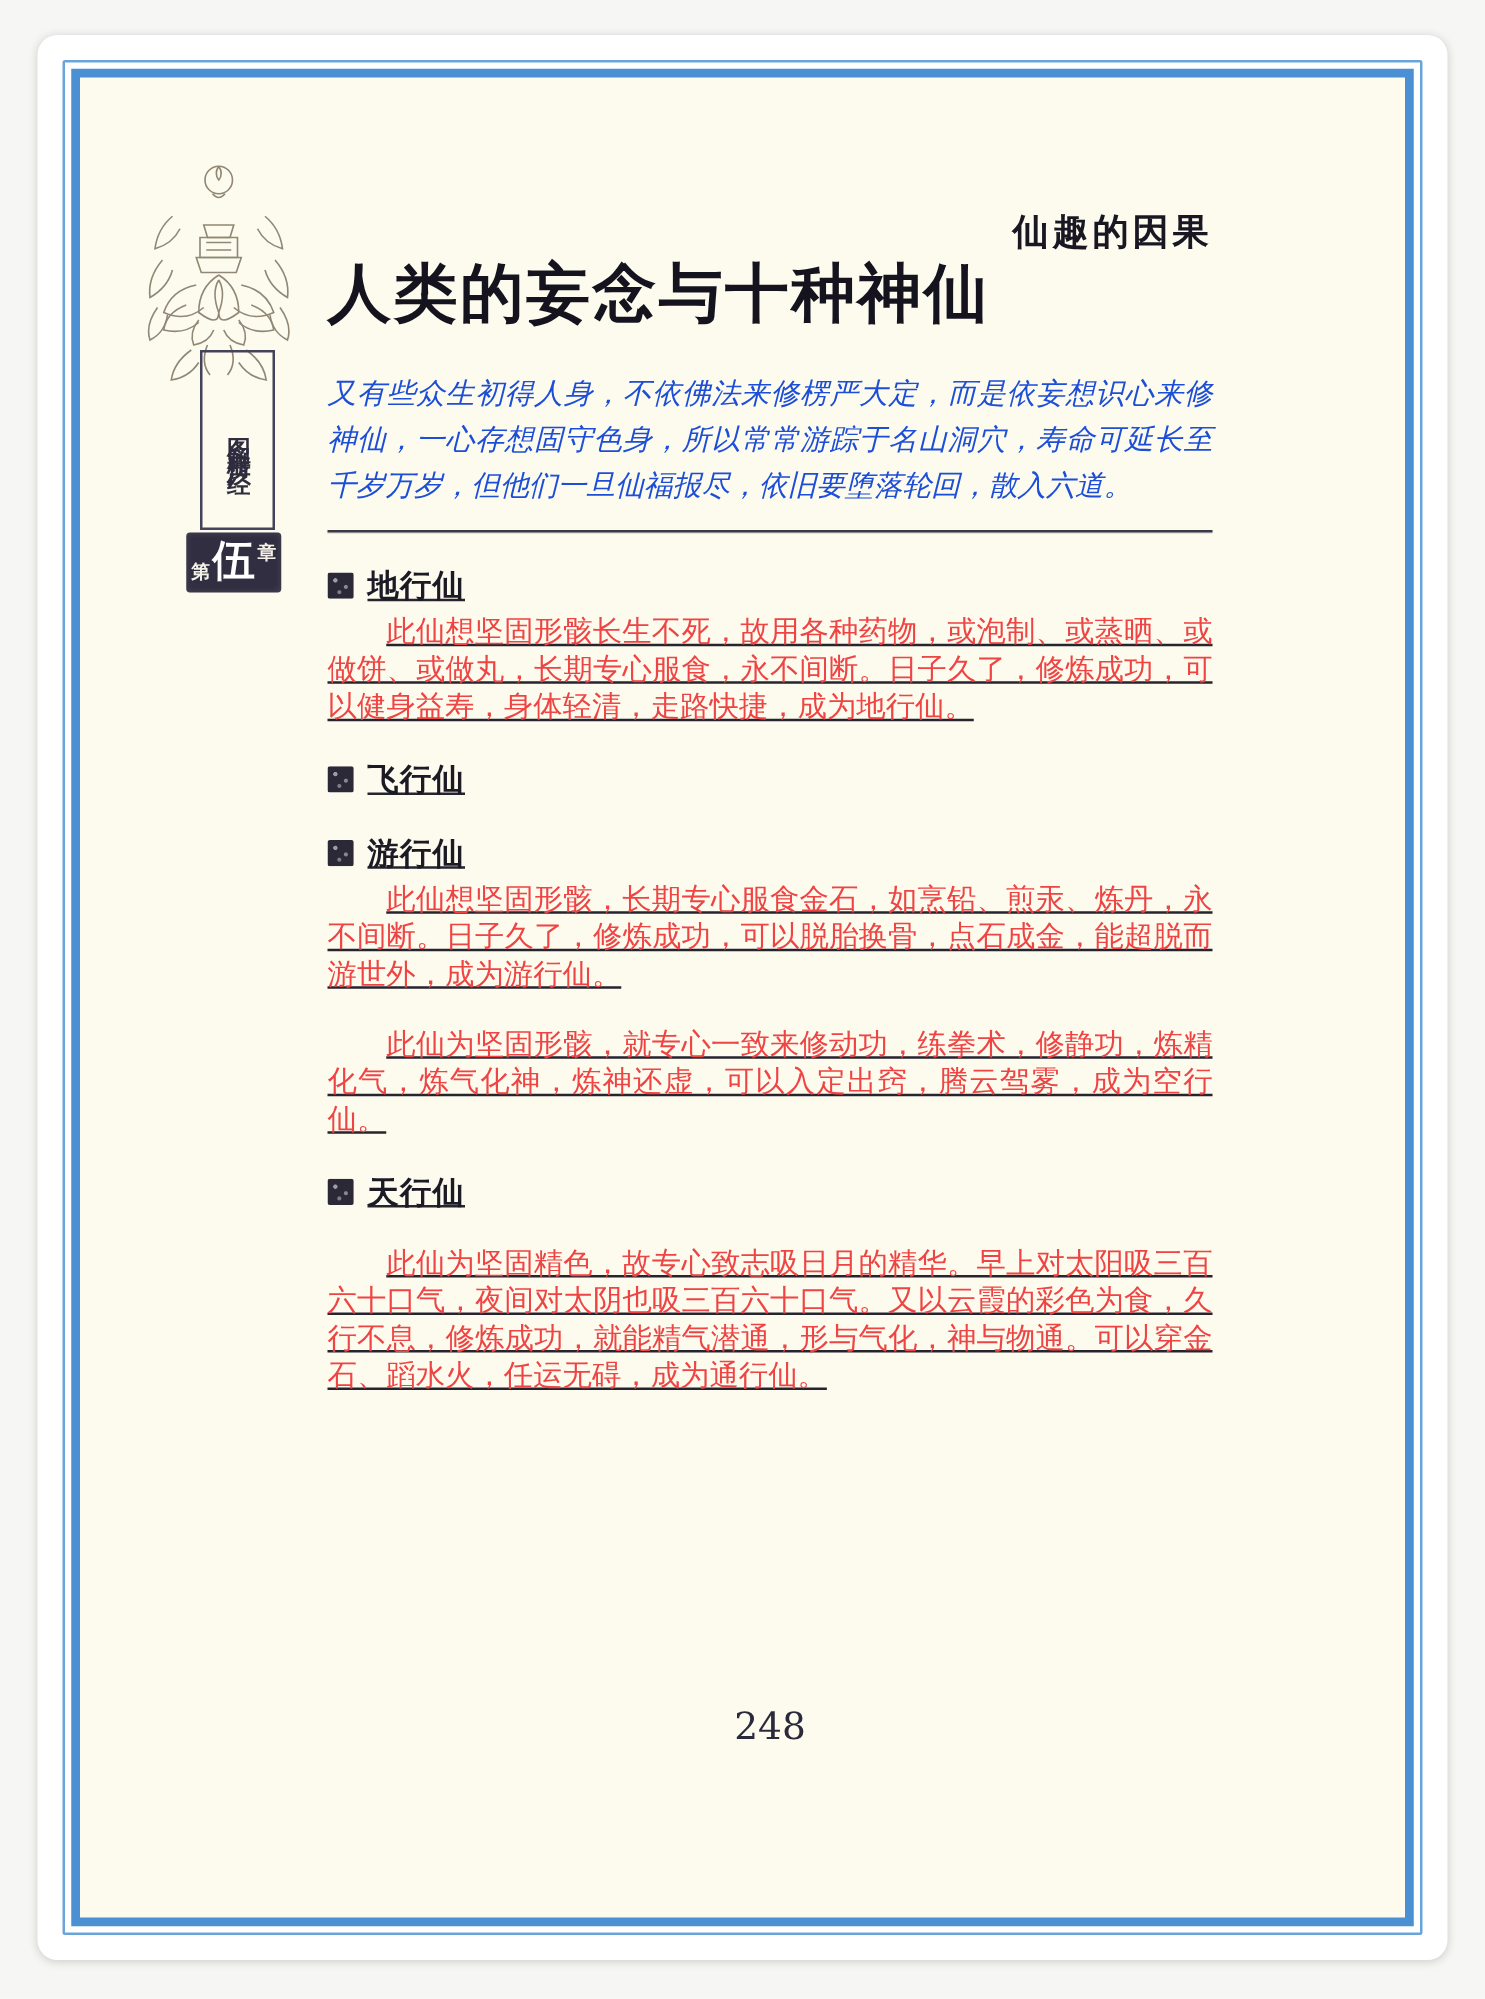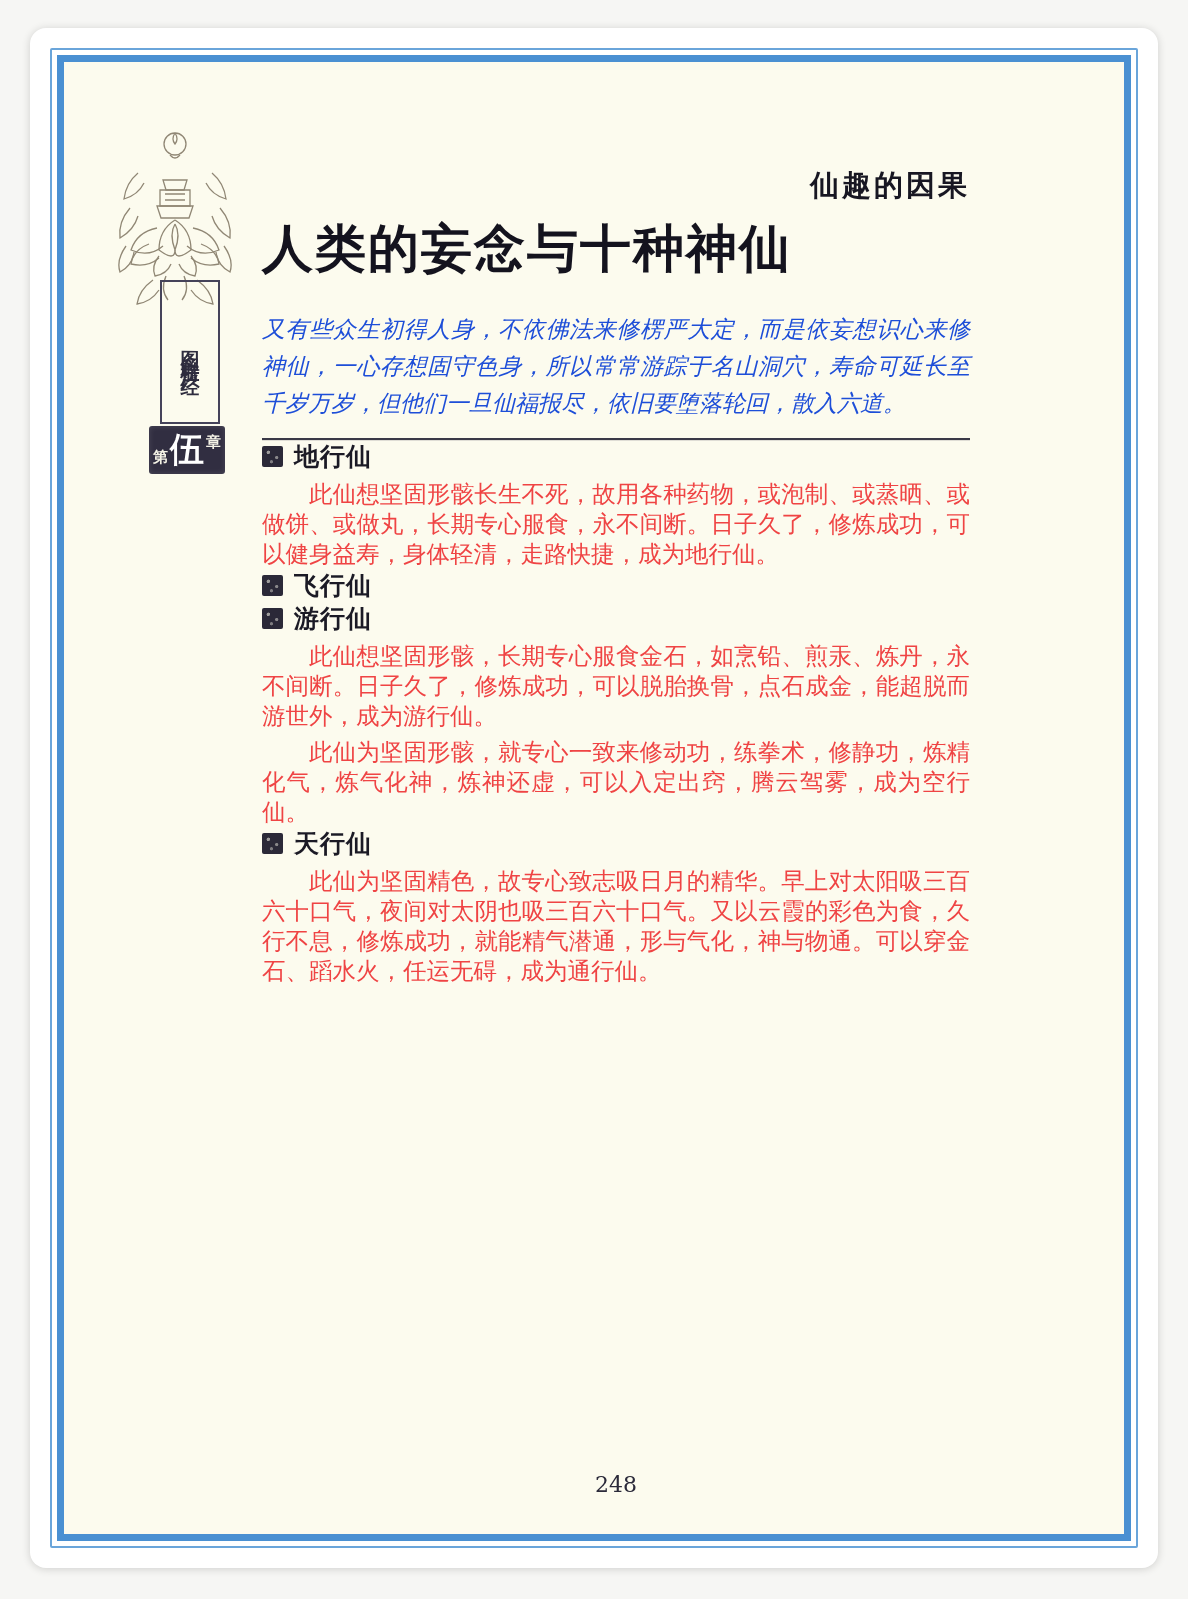--- a/index.html
+++ b/index.html
@@ -57,56 +57,56 @@
   }
   
   .content{
     position:absolute;left:232px;top:138px;width:708px;
     color:#26252f;
   }
   .subtitle{
     font-size:29px;font-weight:800;color:#181722;letter-spacing:3px;text-align:right;
   }
   .title{
-    margin-top:14px;font-size:51px;font-weight:800;color:#14131e;
+    margin-top:0;font-size:51px;font-weight:800;color:#14131e;
     letter-spacing:2px;line-height:1.15;
     font-family:"Liberation Sans", sans-serif;
   }
   .intro{
     margin-top:32px;font-size:23px;line-height:37px;
     color:#1d4ed8;text-align:justify;
     font-family:"DejaVu Serif", serif;font-style:italic;
   }
   .divider{
     margin-top:16px;height:2px;background:#3a3947;width:100%;
     box-shadow:0 1px 0 rgba(58,57,71,0.15);
   }
-  .section{}
+  .section{margin-top:26px;text-decoration:underline;}
   .section-header{
     display:flex;align-items:center;gap:11px;
   }
   .seal{
     width:21px;height:21px;border-radius:2px;background:#2b2938;
     background-image:
       radial-gradient(circle at 30% 30%, rgba(252,251,238,0.55) 0 1.5px, transparent 2px),
       radial-gradient(circle at 70% 55%, rgba(252,251,238,0.45) 0 1.2px, transparent 2px),
       radial-gradient(circle at 45% 75%, rgba(252,251,238,0.4) 0 1.2px, transparent 2px);
     flex:0 0 auto;
   }
   .section-title{
     font-size:25px;font-weight:800;color:#1b1a25;letter-spacing:1px;
   }
   .section p{
     margin:6px 0 0 0;font-size:23.5px;line-height:30px;
     text-align:justify;text-indent:2em;color:#ef4444;
     font-family:"Liberation Serif", serif;
   }
   .page-number{
-    position:absolute;left:232px;top:1444px;width:708px;
-    text-align:center;font-size:22px;color:#2b2a3a;
+    position:absolute;left:232px;top:1336px;width:708px;
+    text-align:center;font-size:30px;color:#2b2a3a;
     font-family:"DejaVu Serif", serif;
   }
 </style>
 </head>
 <body>
 
 <div class="card">
   <div class="frame-thin"></div>
   <div class="frame-thick"></div>
 

